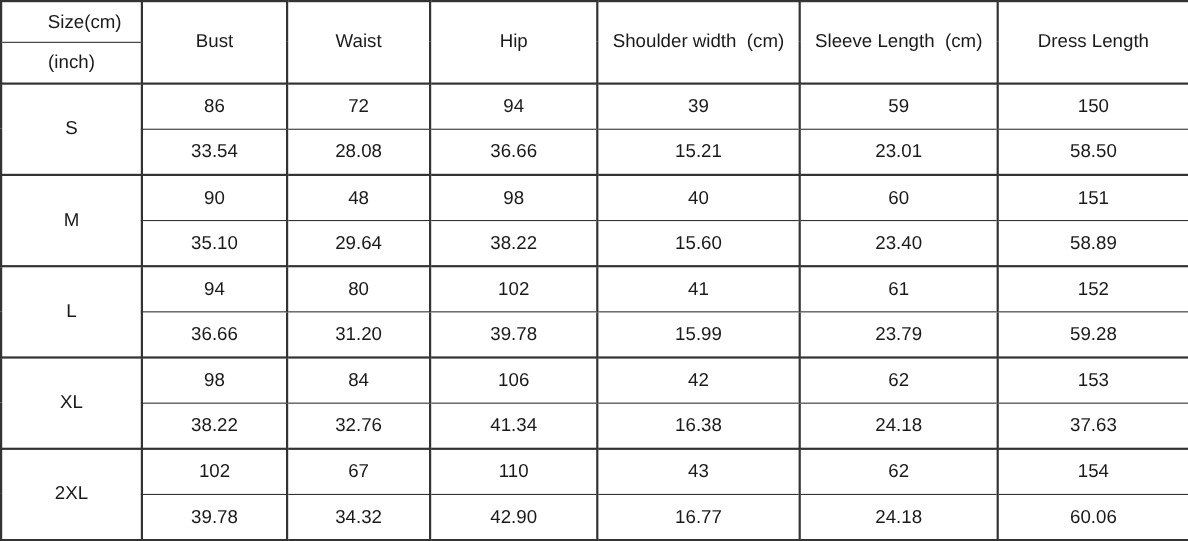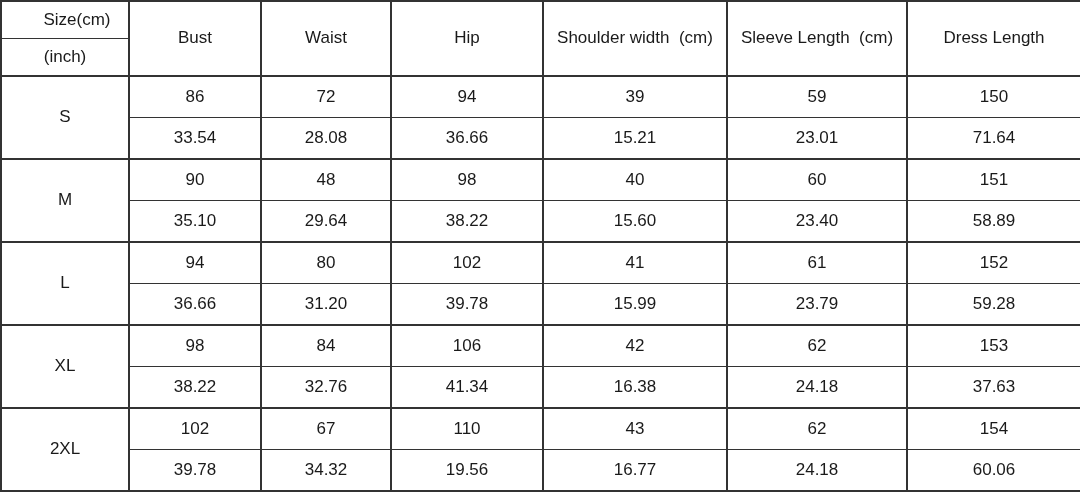--- a/index.html
+++ b/index.html
@@ -72,21 +72,21 @@
     <td class="v">39</td>
     <td class="v">59</td>
     <td class="v">150</td>
   </tr>
   <tr class="d-row r-in">
     <td class="v">33.54</td>
     <td class="v">28.08</td>
     <td class="v">36.66</td>
     <td class="v">15.21</td>
     <td class="v">23.01</td>
-    <td class="v">71.64</td>
+    <td class="v">58.50</td>
   </tr>
 
   <tr class="d-row r-cm">
     <td rowspan="2">M</td>
     <td class="v">90</td>
     <td class="v">48</td>
     <td class="v">98</td>
     <td class="v">40</td>
     <td class="v">60</td>
     <td class="v">151</td>
@@ -141,19 +141,19 @@
     <td class="v">102</td>
     <td class="v">67</td>
     <td class="v">110</td>
     <td class="v">43</td>
     <td class="v">62</td>
     <td class="v">154</td>
   </tr>
   <tr class="d-row r-in">
     <td class="v">39.78</td>
     <td class="v">34.32</td>
-    <td class="v">19.56</td>
+    <td class="v">42.90</td>
     <td class="v">16.77</td>
     <td class="v">24.18</td>
     <td class="v">60.06</td>
   </tr>
 </tbody>
   </table>
 
 </body></html>

